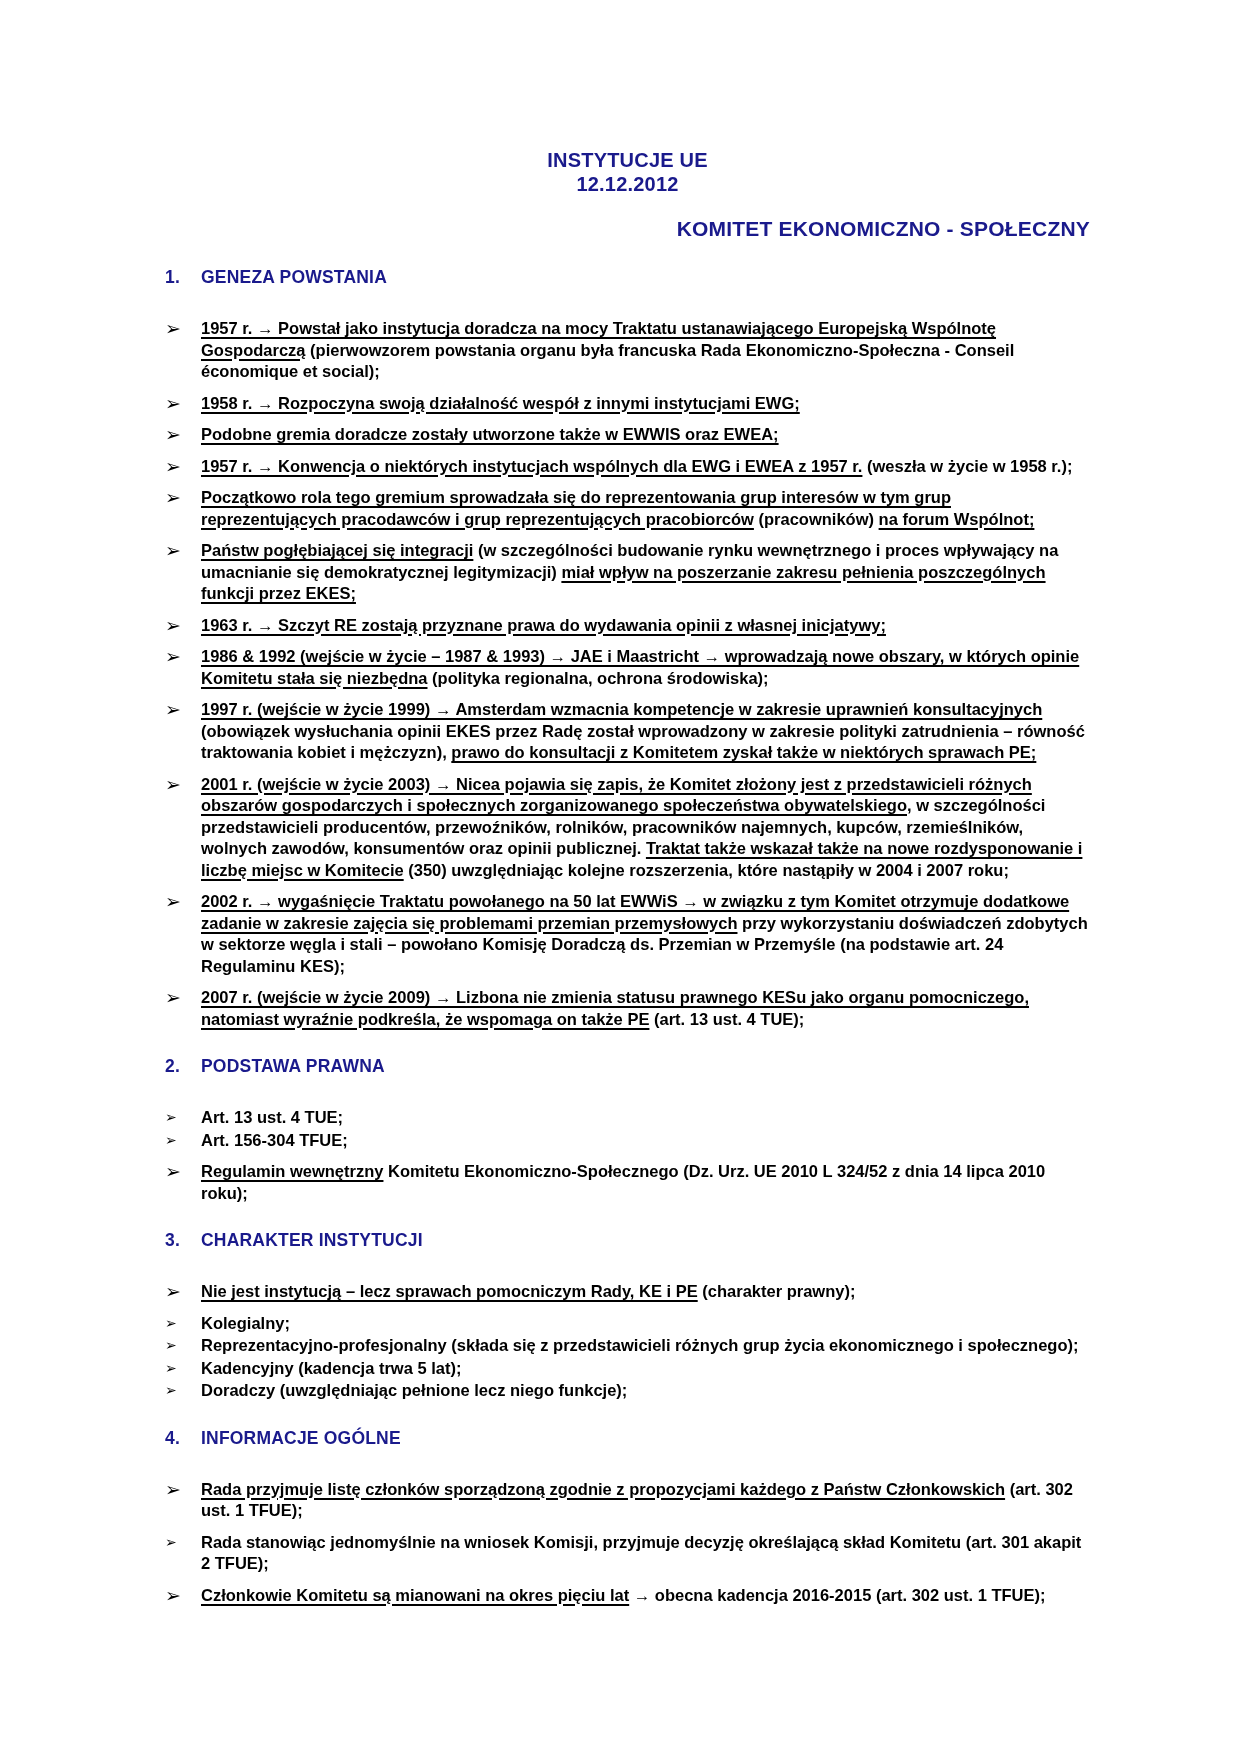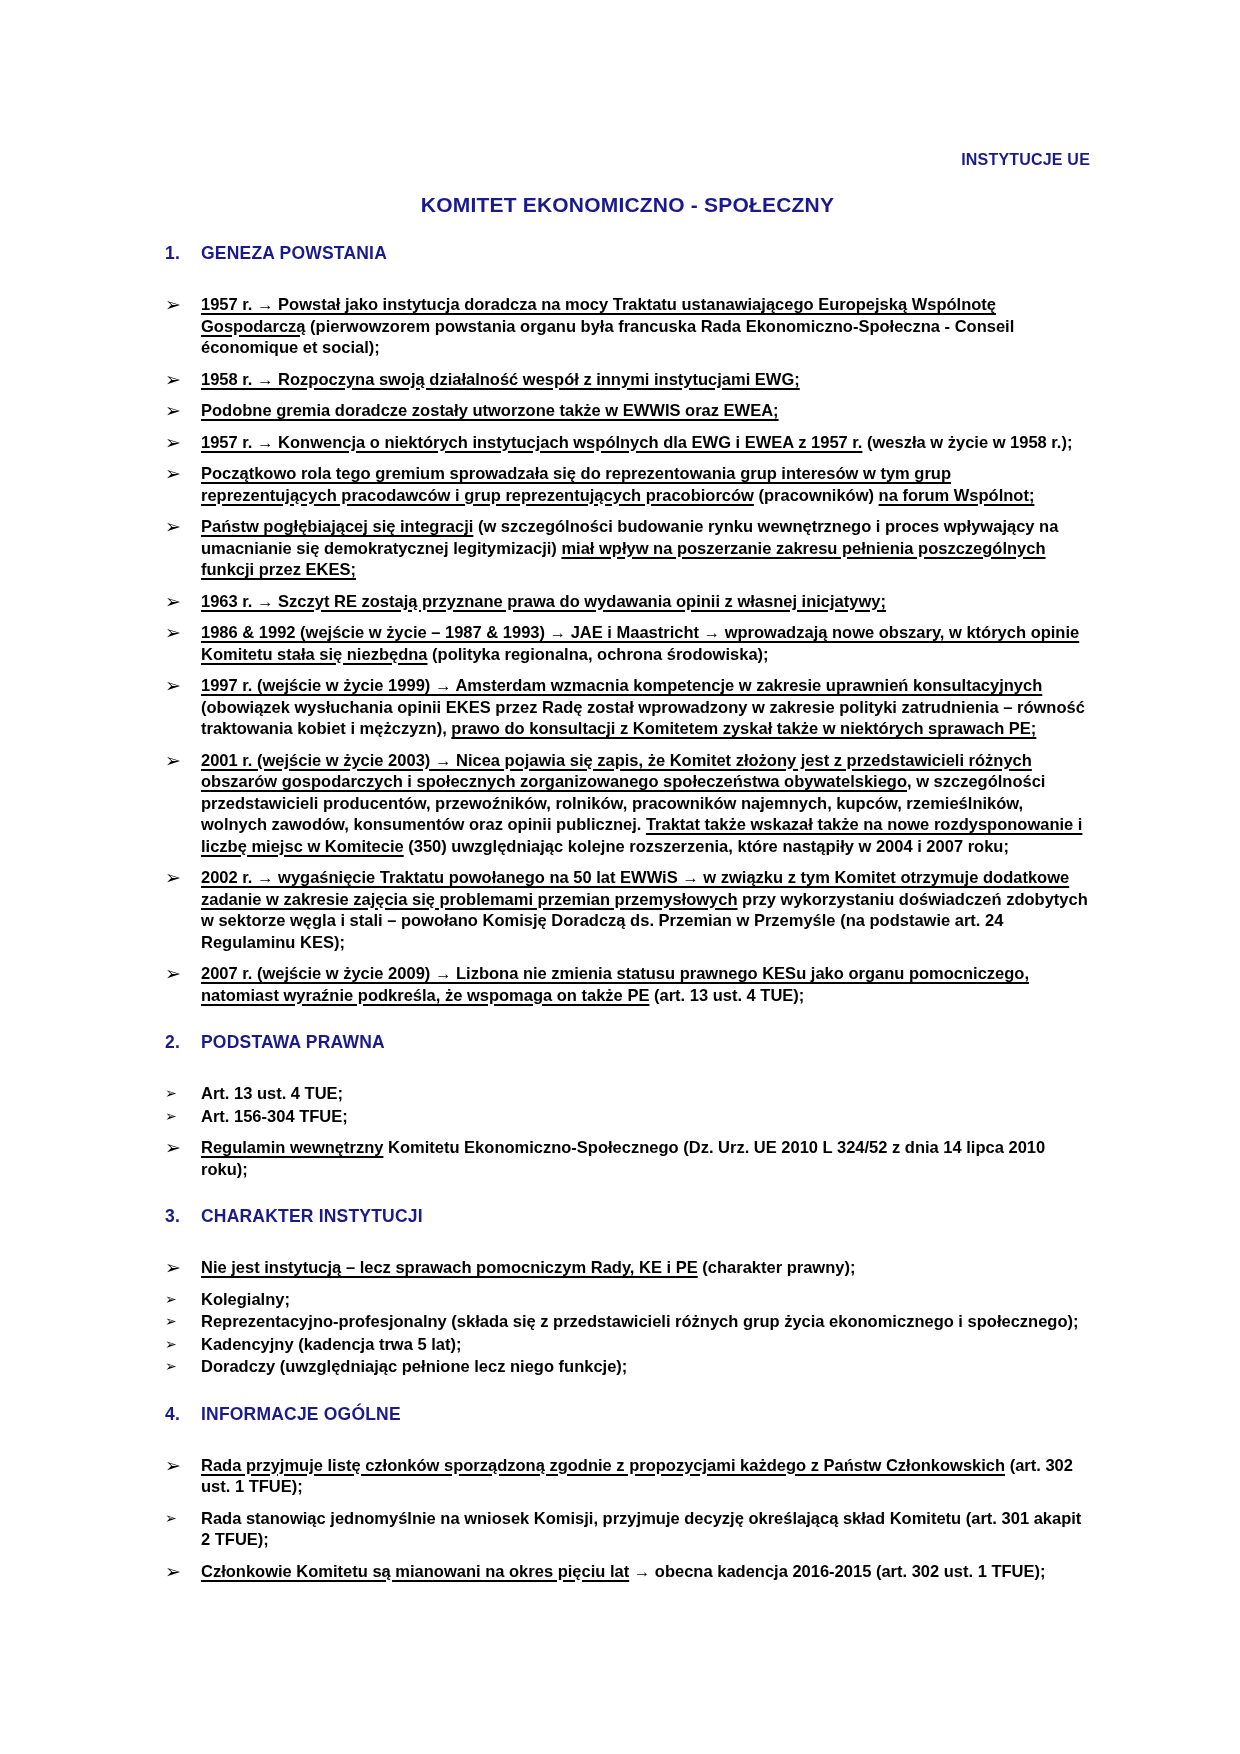--- a/index.html
+++ b/index.html
@@ -13,24 +13,24 @@
   .page {
     position: relative;
     width: 1240px;
     height: 1754px;
     background: #ffffff;
     box-sizing: border-box;
     padding: 148px 150px 40px 165px;
     overflow: hidden;
   }
   .doc-header { text-align: center; color: #1a1a8c; font-weight: 700; }
-  .doc-title  { font-size: 16px; line-height: 24px; letter-spacing: 0.2px; text-align: right; }
+  .doc-title  { font-size: 20px; line-height: 24px; letter-spacing: 0.2px; }
   .doc-date   { font-size: 20px; line-height: 24px; letter-spacing: 0.2px; }
   .doc-subtitle {
-    font-size: 21px; line-height: 25px; margin-top: 20px; letter-spacing: 0.2px;
+    font-size: 21px; line-height: 25px; margin-top: 20px; letter-spacing: 0.2px; text-align: right;
   }
   .sections { margin-top: 4px; }
   .sec-head {
     display: flex;
     color: #1a1a8c;
     font-weight: 700;
     font-size: 17.5px;
     line-height: 21px;
     margin: 26px 0 30px 0;
     letter-spacing: 0.2px;
@@ -55,20 +55,21 @@
   .item.small .marker { font-size: 14px; }
   .item-text { flex: 1 1 auto; }
   .item-text .u { text-decoration: underline; text-underline-offset: 2.5px; text-decoration-thickness: 1.5px; }
 </style>
 </head>
 <body>
 
 <div class="page">
   <div class="doc-header">
     <div class="doc-title">INSTYTUCJE UE</div>
+    <div class="doc-date">12.12.2012</div>
     <div class="doc-subtitle">KOMITET EKONOMICZNO - SPOŁECZNY</div>
   </div>
   <div class="sections">
       <section class="section">
         <div class="sec-head">
           <span class="sec-num">1.</span>
           <span class="sec-title">GENEZA POWSTANIA</span>
         </div>
         <div class="items">
           <div class="item">

